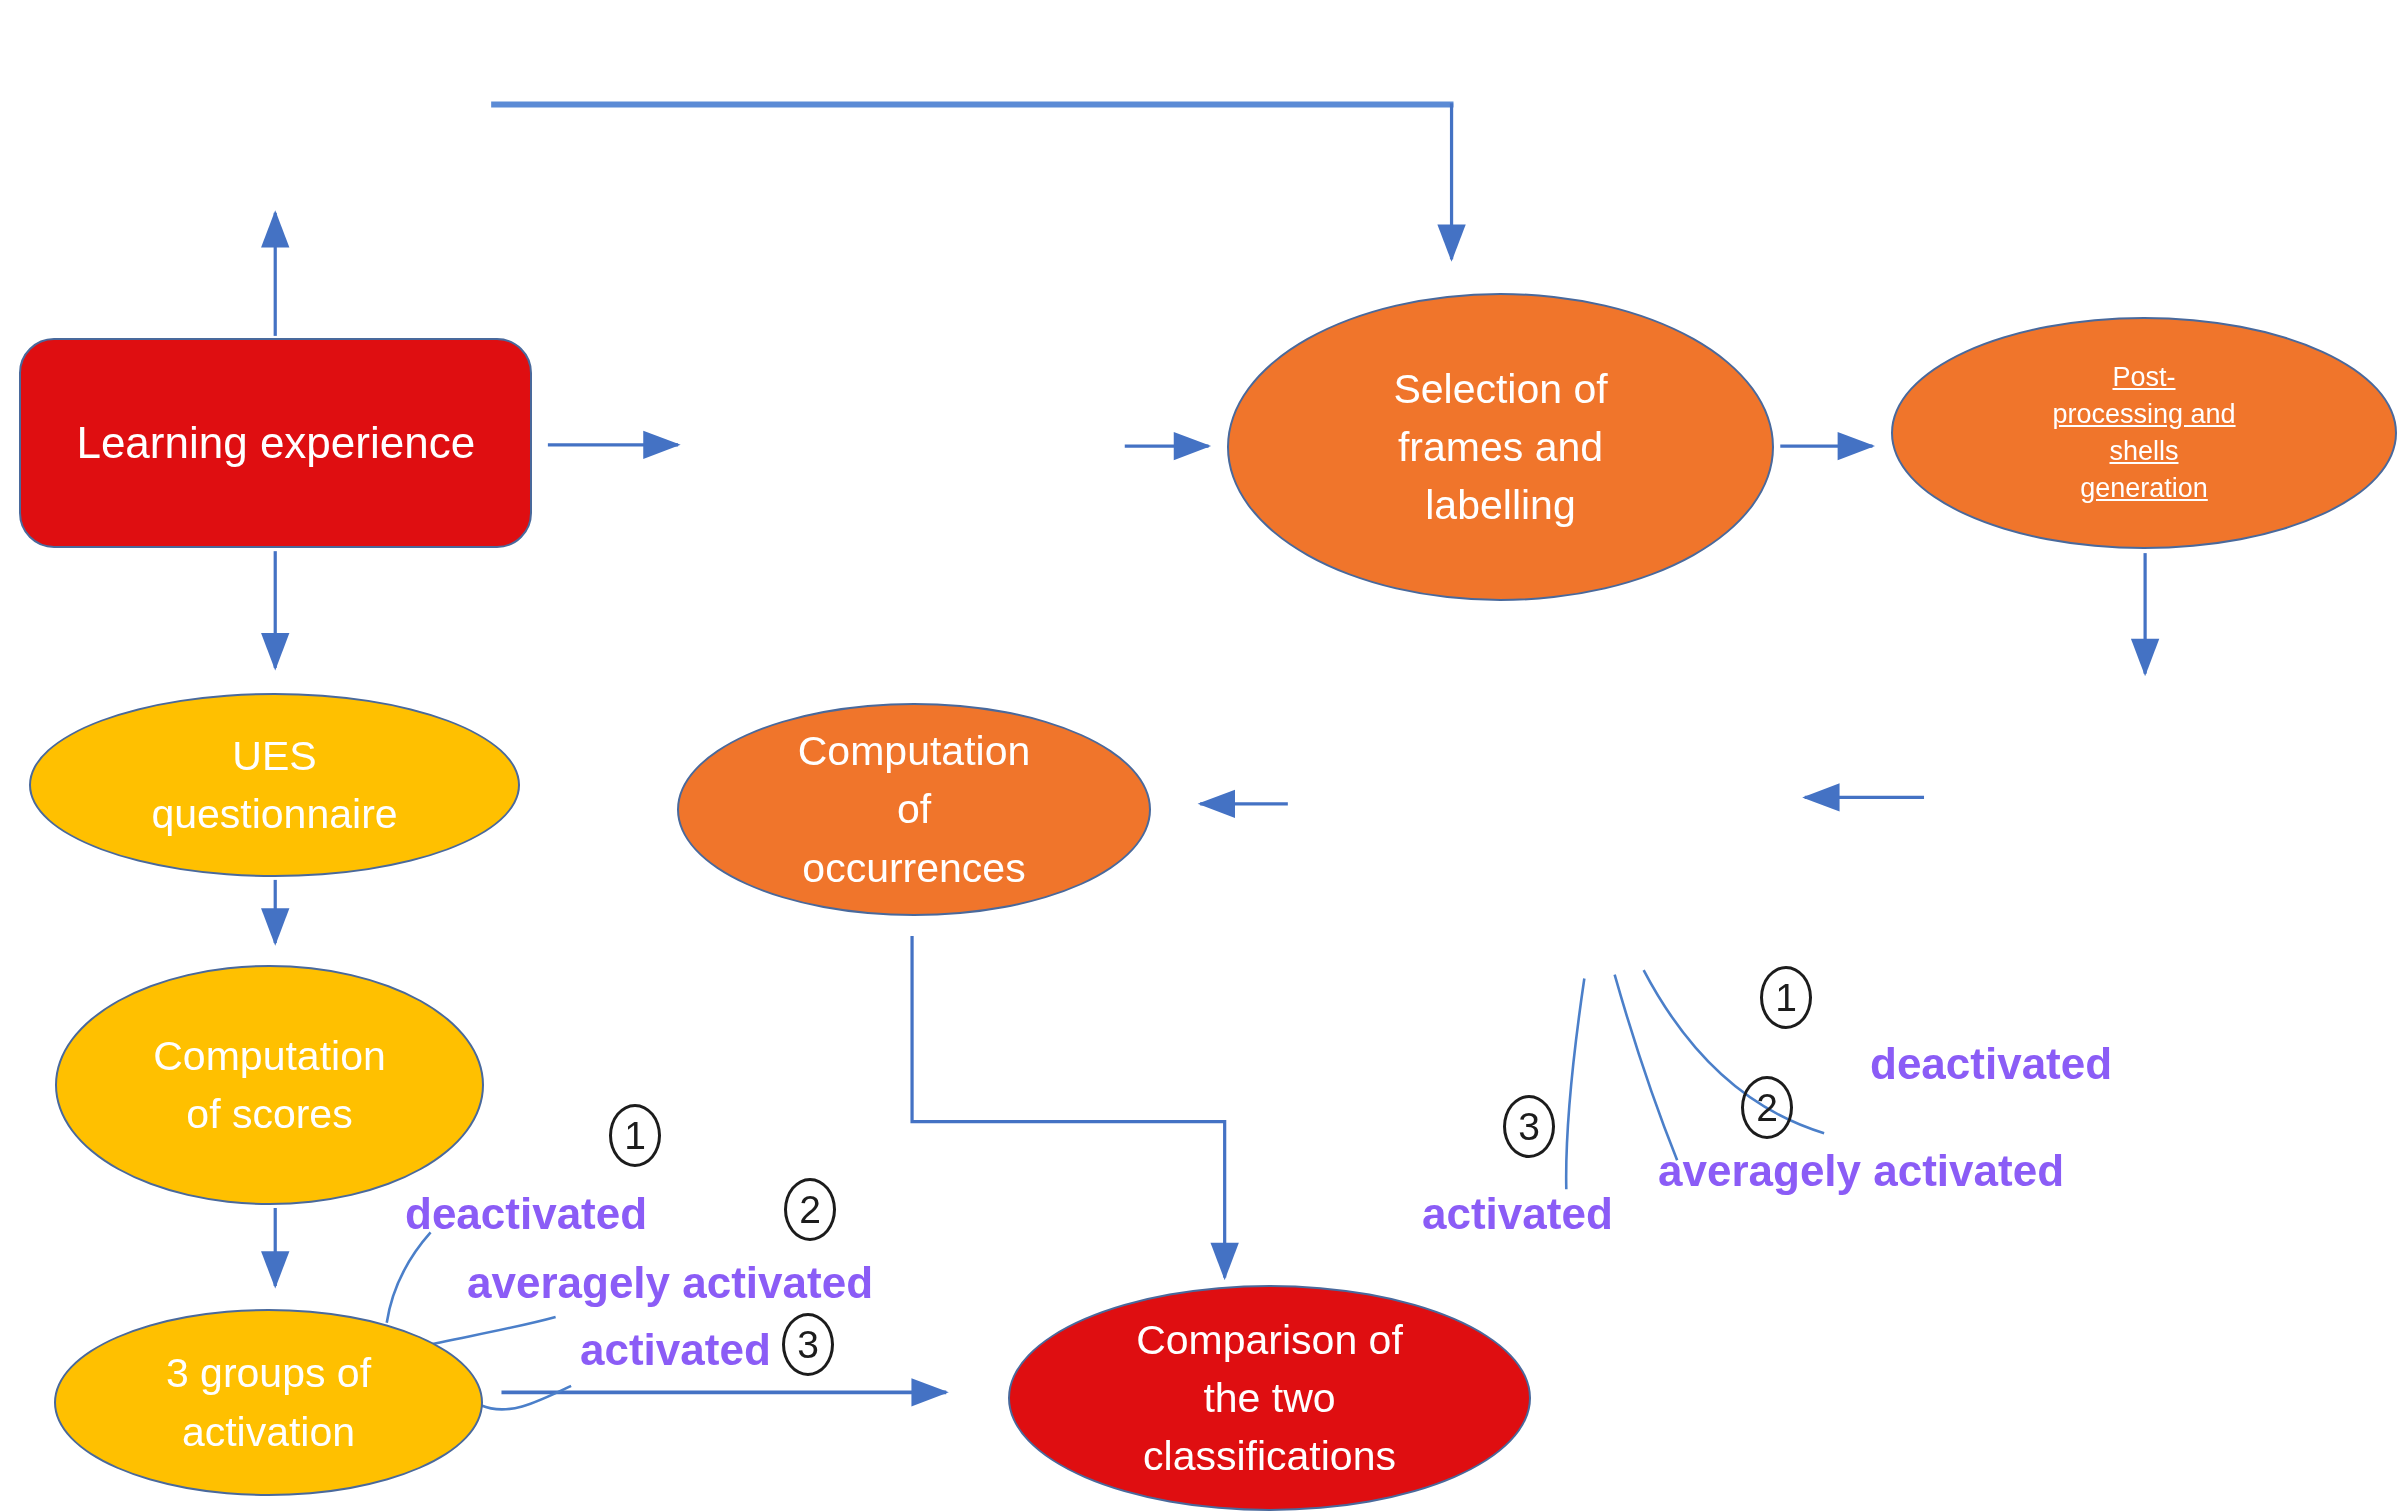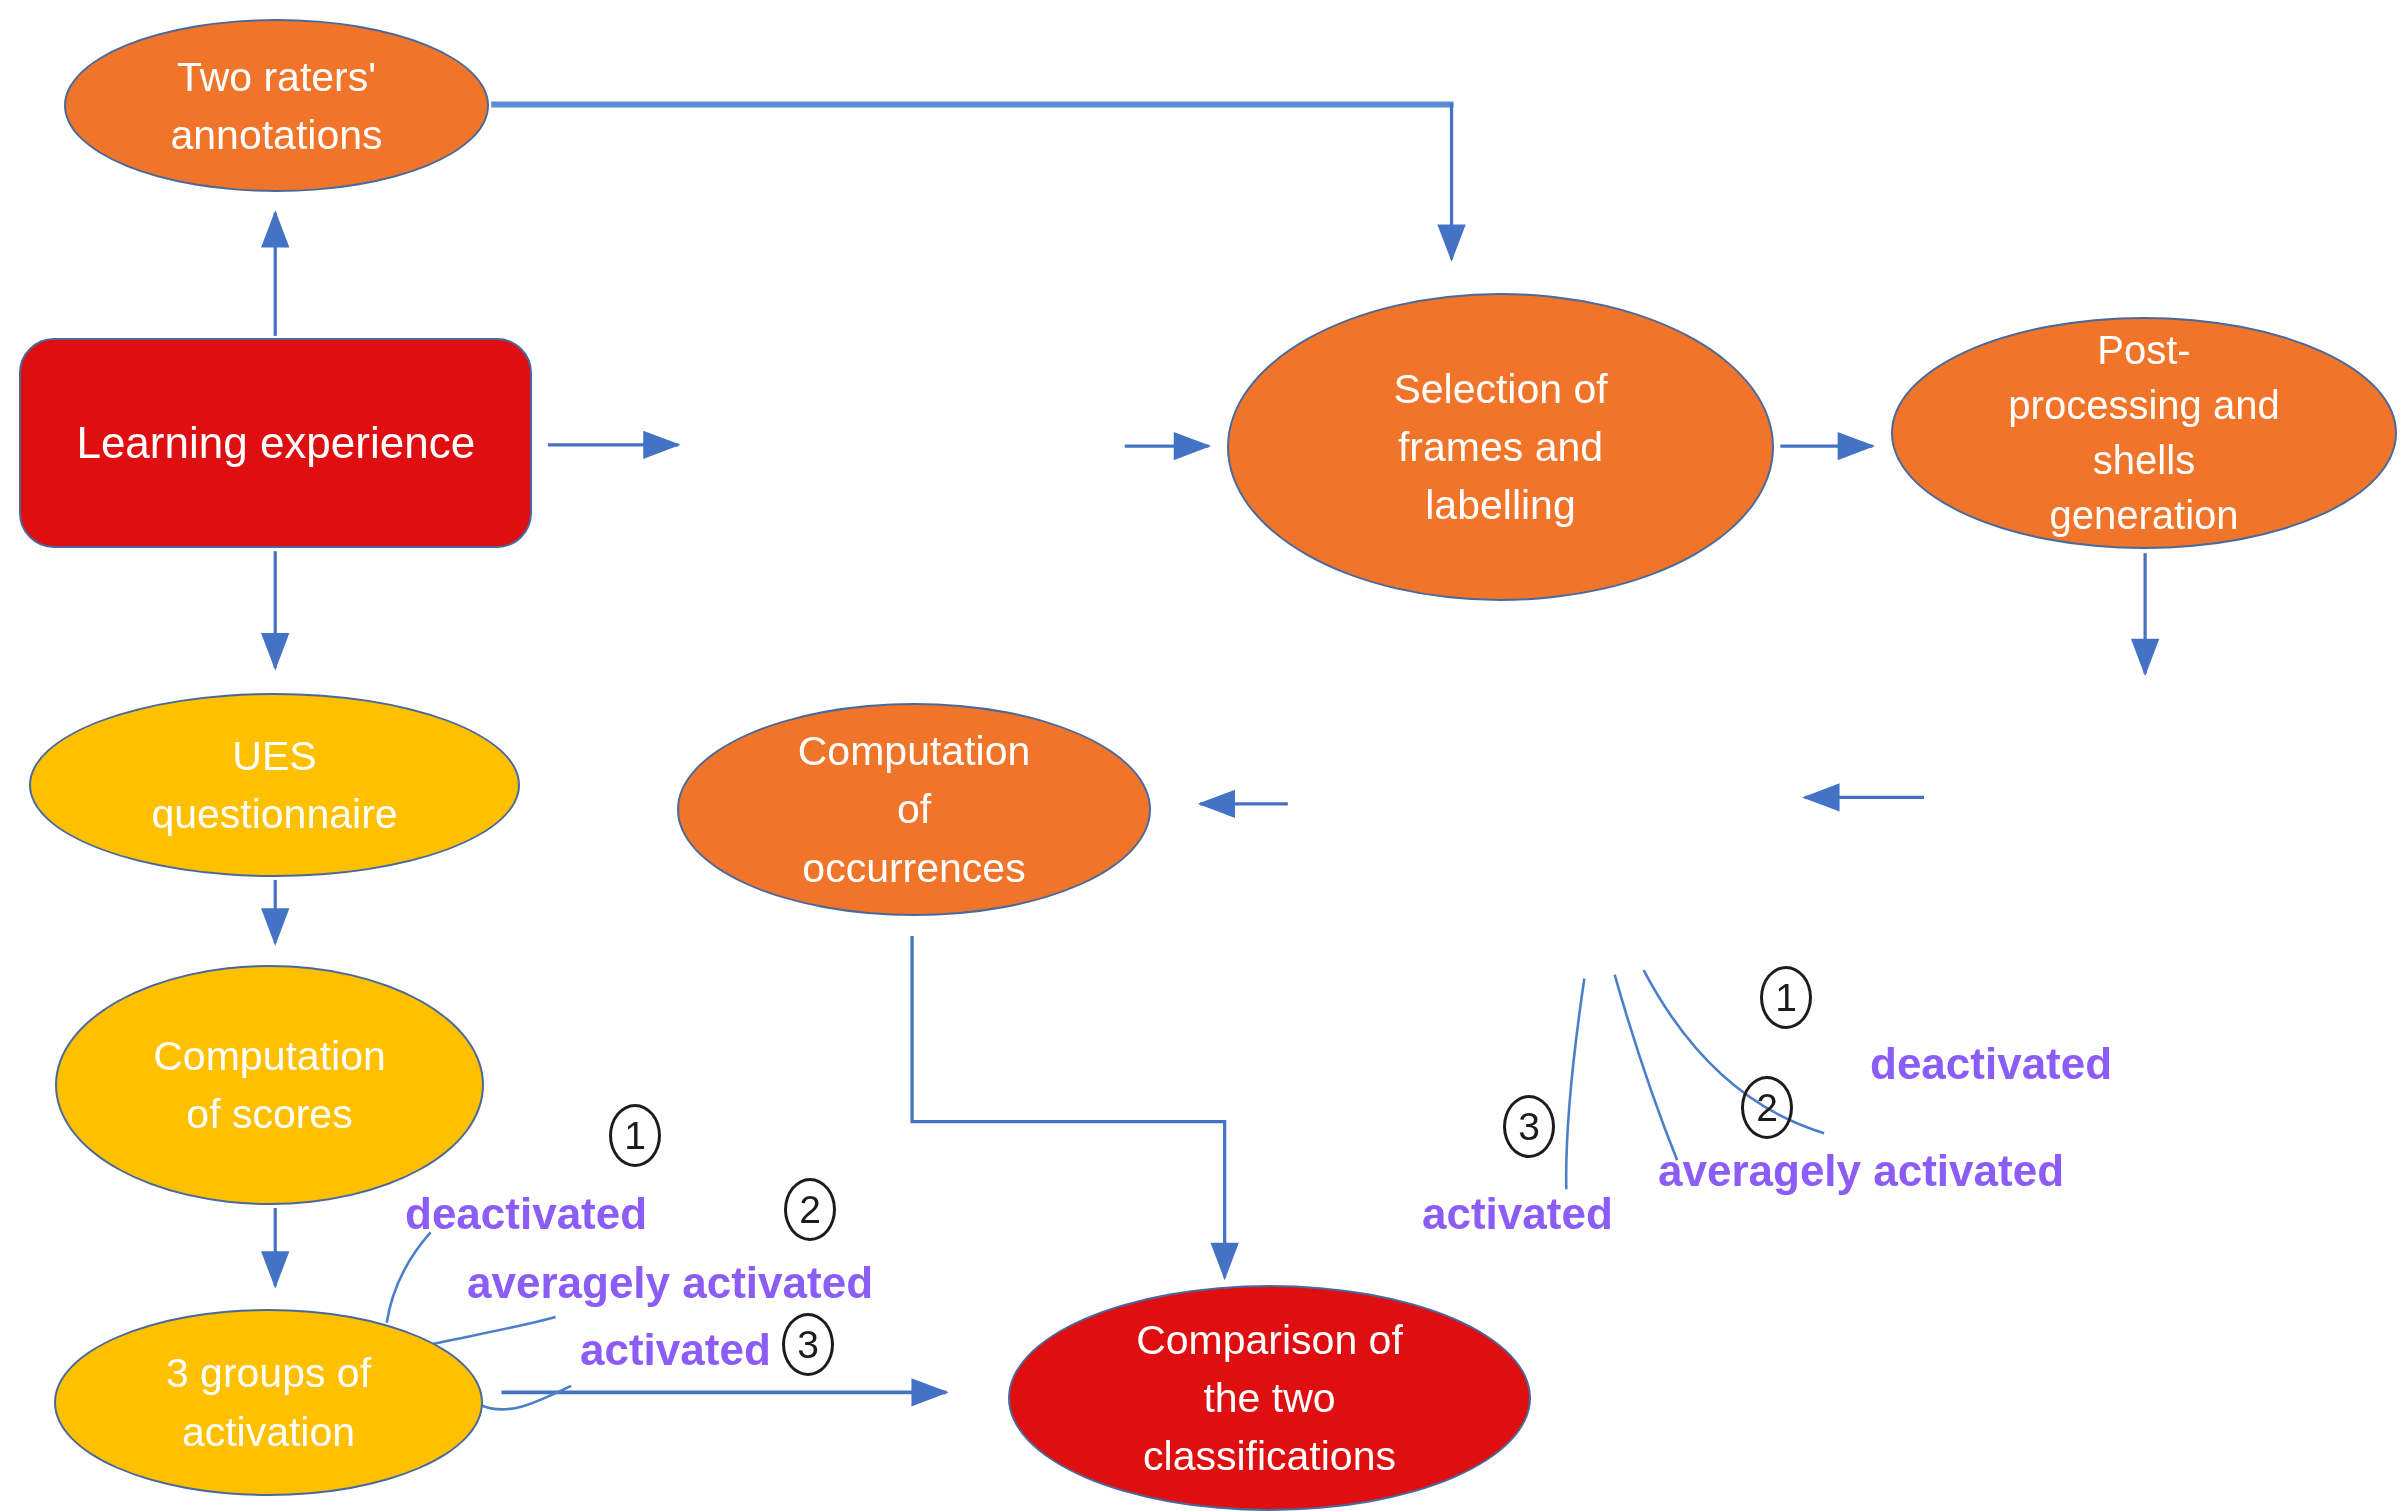--- a/index.html
+++ b/index.html
@@ -30,21 +30,21 @@
     white-space:pre-line;
     letter-spacing:0px;
   }
   
   #n-two-raters   {left:64px;  top:19.3px;   width:425px; height:173px;}
   #n-learning     {left:19.3px;   top:338px;  width:513px; height:210px;}
   #n-learning .node-label{font-size:44px;}
   #n-acquisition  {left:701px; top:295px;  width:416px; height:303px;}
   #n-selection    {left:1227px; top:293px;  width:547px; height:308px;}
   #n-post         {left:1891px; top:317px;  width:506px; height:232px;}
-  #n-post .node-label{font-size:40px;line-height:1.38;}
+  #n-post .node-label{font-size:27px;line-height:1.38;text-decoration:underline;}
   #n-geometrical  {left:1928px; top:698px; width:424px; height:197px;}
   #n-fer          {left:1302px; top:699px; width:451px; height:268px;}
   #n-occurrences  {left:677px; top:703px; width:474px; height:213px;}
   #n-ues          {left:29px;   top:693px; width:491px; height:184px;}
   #n-scores       {left:55px;   top:965px; width:429px; height:240px;}
   #n-groups       {left:54px;   top:1309px; width:429px; height:187px;}
   #n-comparison   {left:1008px; top:1285px; width:523px; height:226px;}
 
   
   .circ{
@@ -121,24 +121,20 @@
 
     <path d="M 2550 1505 Q 2655 1705 2830 1758" fill="none" stroke="#4b7fc9" stroke-width="4"></path>
     <path d="M 2505 1512 Q 2550 1670 2602 1800" fill="none" stroke="#4b7fc9" stroke-width="4"></path>
     <path d="M 2458 1518 C 2440 1640, 2428 1750, 2430 1845" fill="none" stroke="#4b7fc9" stroke-width="4"></path>
 
     <path d="M 600 2052 Q 612 1975 668 1912" fill="none" stroke="#4b7fc9" stroke-width="4"></path>
     <path d="M 648 2090 C 730 2072, 800 2060, 862 2043" fill="none" stroke="#4b7fc9" stroke-width="4"></path>
     <path d="M 746 2180 C 788 2198, 832 2176, 886 2150" fill="none" stroke="#4b7fc9" stroke-width="4"></path>
   </svg>
 
-  <div class="node ellipse orange" id="n-two-raters">
-    <span class="node-label">Two raters'
-annotations</span>
-  </div>
 
   <div class="node rect red" id="n-learning">
     <span class="node-label">Learning experience</span>
   </div>
 
 
   <div class="node ellipse orange" id="n-selection">
     <span class="node-label">Selection of
 frames and
 labelling</span>

